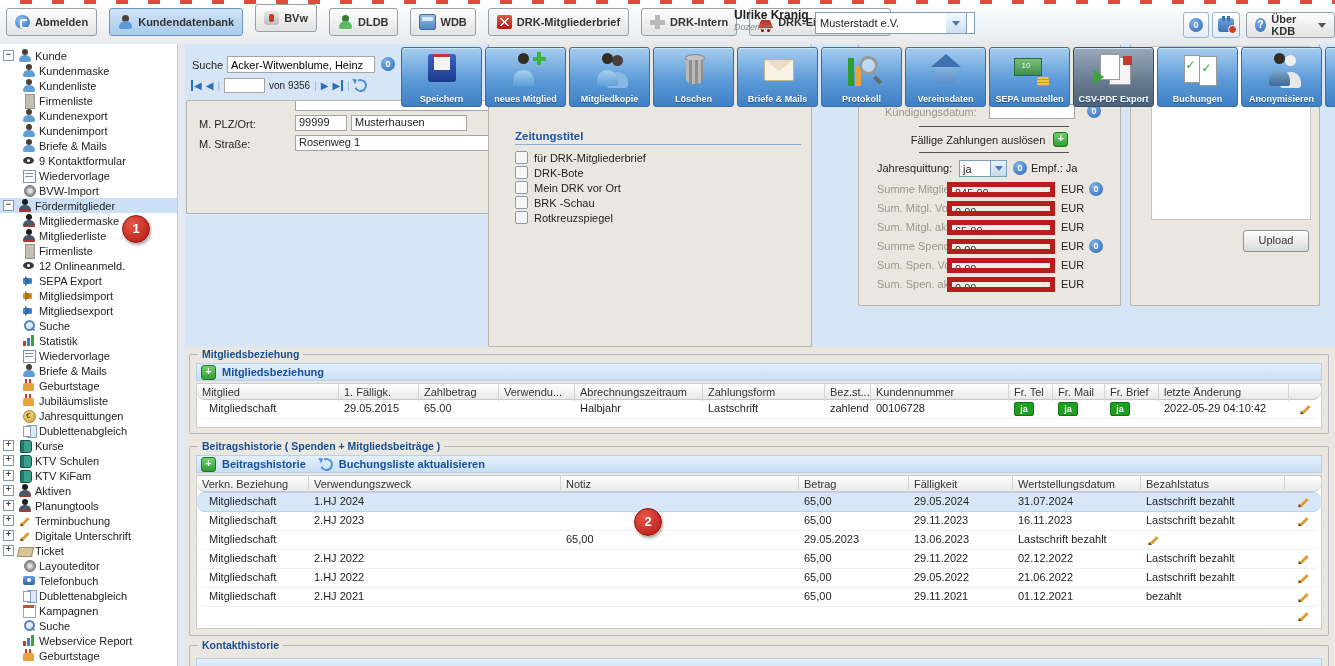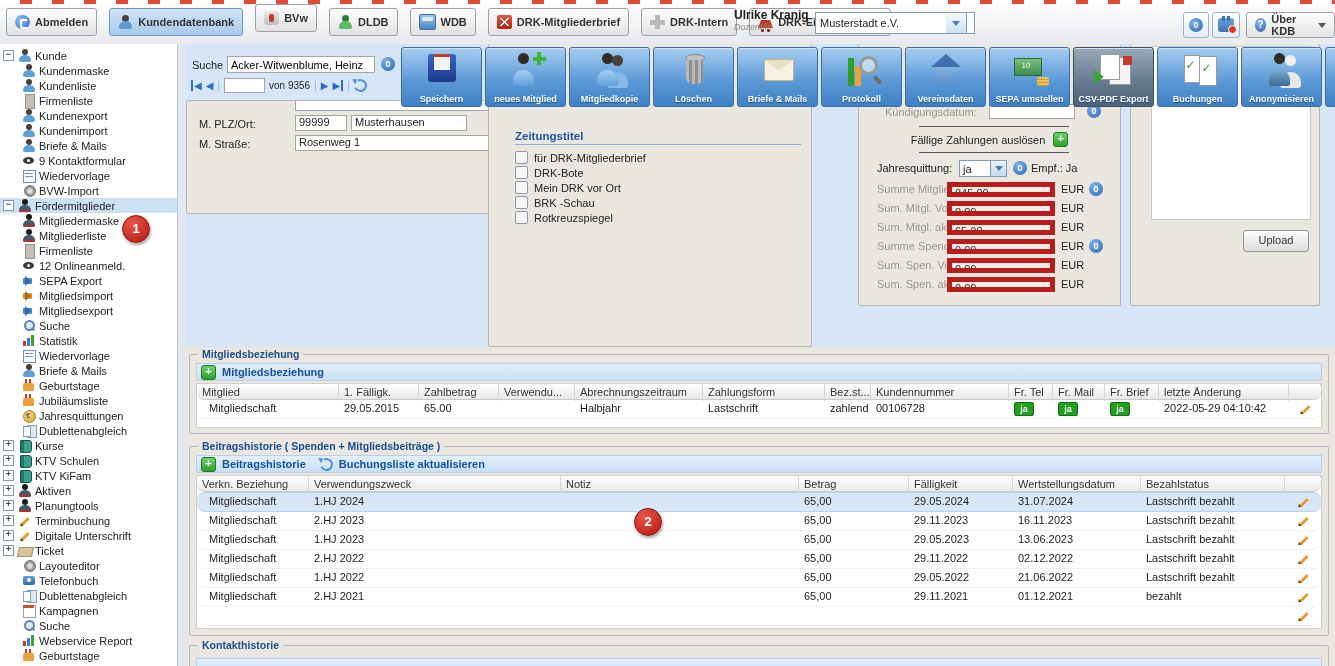--- a/index.html
+++ b/index.html
@@ -768,21 +768,20 @@
               <span class="tcell">2.HJ 2023</span>
               <span class="tcell"></span>
               <span class="tcell">65,00</span>
               <span class="tcell">29.11.2023</span>
               <span class="tcell">16.11.2023</span>
               <span class="tcell">Lastschrift bezahlt</span>
               <span class="tcell"><span class="pencil"></span></span>
             </div>
               <div class="trow">
               <span class="tcell">Mitgliedschaft</span>
-              <span class="tcell">1.HJ 2023</span>
               <span class="tcell"></span>
               <span class="tcell">65,00</span>
               <span class="tcell">29.05.2023</span>
               <span class="tcell">13.06.2023</span>
               <span class="tcell">Lastschrift bezahlt</span>
               <span class="tcell"><span class="pencil"></span></span>
             </div>
               <div class="trow">
               <span class="tcell">Mitgliedschaft</span>
               <span class="tcell">2.HJ 2022</span>

